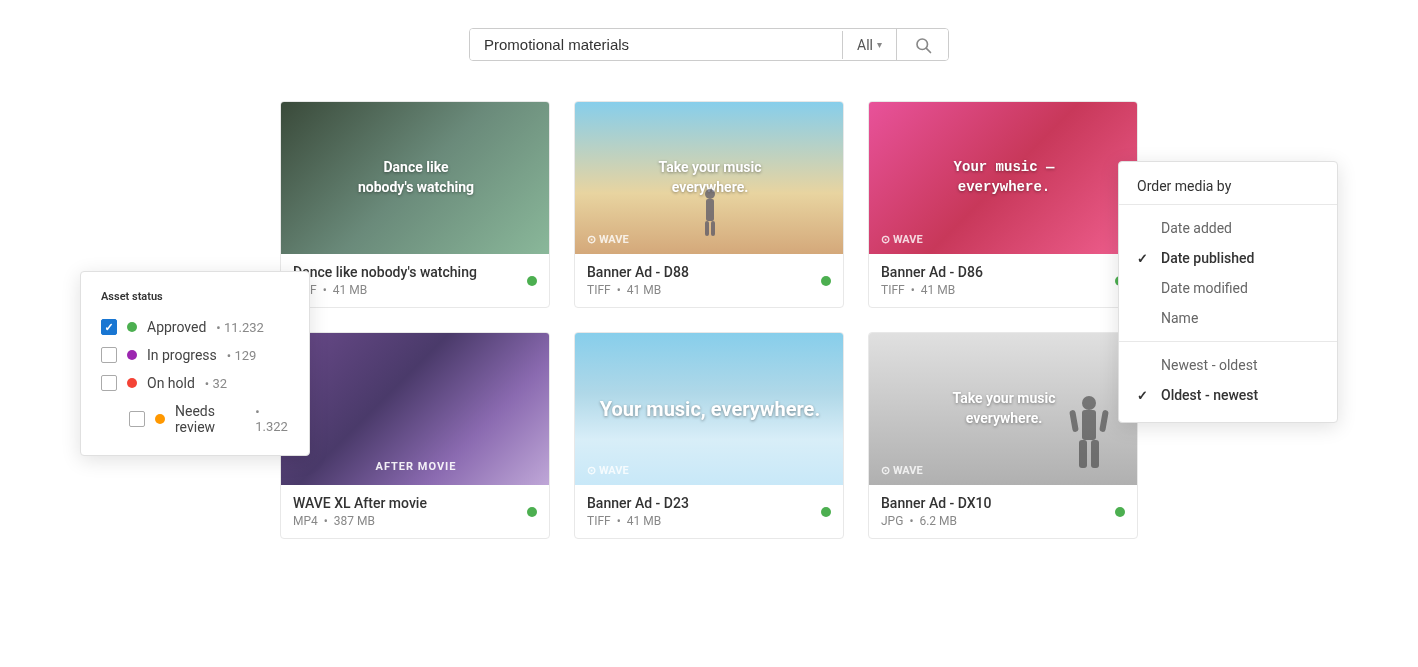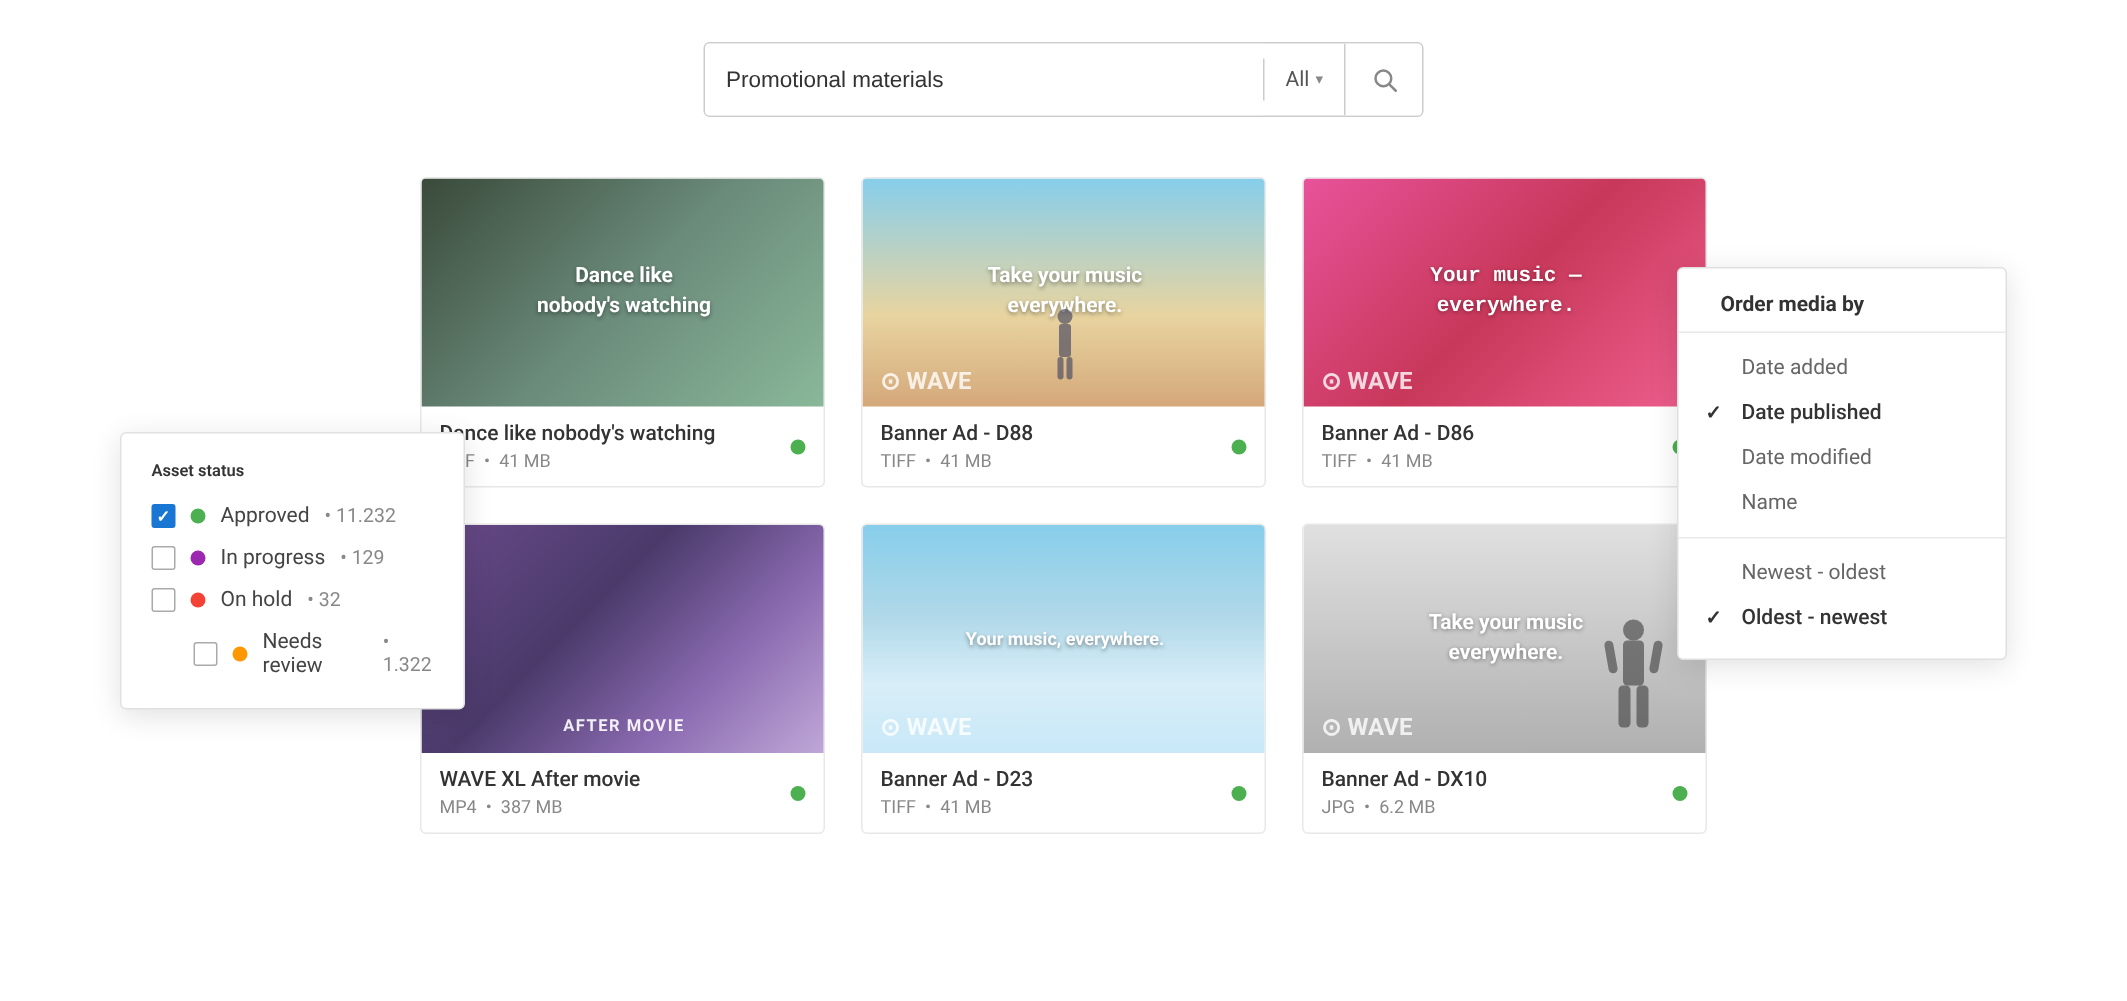--- a/index.html
+++ b/index.html
@@ -18,21 +18,21 @@
       justify-content: center;
       padding: 28px 0 40px;
     }
     .search-bar {
       display: flex;
       align-items: center;
       border: 1.5px solid #ccc;
       border-radius: 4px;
       overflow: hidden;
       width: 480px;
-      height: 50px;
+      height: 33px;
     }
     .search-input {
       flex: 1;
       border: none;
       outline: none;
       font-size: 15px;
       padding: 0 14px;
       color: #333;
       height: 100%;
     }
@@ -208,23 +208,23 @@
       background: #fff;
       border: 1px solid #e0e0e0;
       border-radius: 4px;
       box-shadow: 0 4px 20px rgba(0,0,0,0.12);
       width: 220px;
       padding: 16px 0 12px;
       z-index: 100;
     }
     .order-panel-title {
       font-size: 14px;
-      font-weight: 700;
-      color: #333;
-      padding: 0 28px 10px;
+      font-weight: 400;
+      color: #333;
+      padding: 0 18px 10px;
     }
     .order-divider {
       height: 1px;
       background: #e8e8e8;
       margin: 0 0 8px;
     }
     .order-item {
       display: flex;
       align-items: center;
       padding: 7px 18px;
@@ -242,21 +242,21 @@
     .order-item.active { color: #333; font-weight: 500; }
     .order-section-divider {
       height: 1px;
       background: #e8e8e8;
       margin: 8px 0;
     }
     .wave-logo {
       position: absolute;
       bottom: 8px;
       left: 12px;
-      font-size: 16px;
+      font-size: 11px;
       color: rgba(255,255,255,0.8);
       font-weight: 700;
     }
 
     .card-bottom-row {
       display: flex;
       flex-direction: column;
     }
   </style>
 </head>
@@ -361,21 +361,21 @@
           <span>•</span>
           <span>387 MB</span>
         </div>
       </div>
       <span class="status-dot dot-green"></span>
     </div>
   </div>
       <div class="media-card">
     <div class="media-card-thumb thumb-banner23" style="position:relative;">
       <div style="position:absolute;top:0;left:0;right:0;bottom:0;display:flex;align-items:center;justify-content:center;padding:16px;text-align:center;">
-      <span style="color:#fff;font-size:12px;font-weight:700;line-height:1.4;text-shadow:0 1px 3px rgba(0,0,0,0.4);">Your music, everywhere.</span>
+      <span style="color:#fff;font-size:20px;font-weight:700;line-height:1.4;text-shadow:0 1px 3px rgba(0,0,0,0.4);">Your music, everywhere.</span>
     </div>
 
       <div class="wave-logo">⊙ WAVE</div>
 
     </div>
     <div class="media-card-info">
       <div class="card-bottom-row">
         <div class="media-card-title">Banner Ad - D23</div>
         <div class="media-card-meta">
           <span>TIFF</span>

